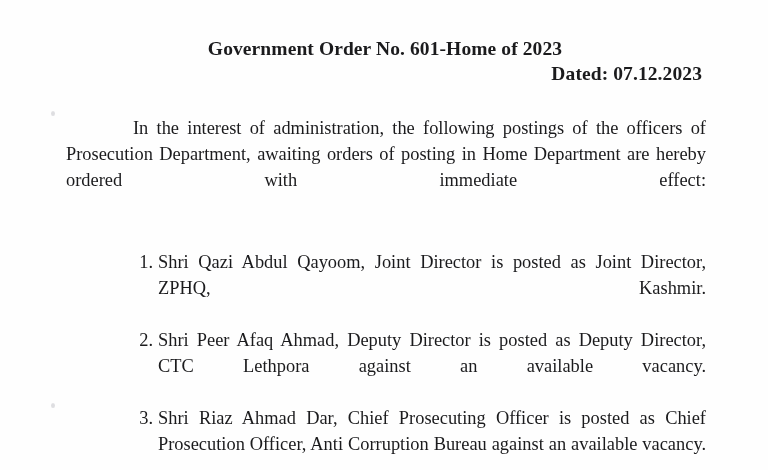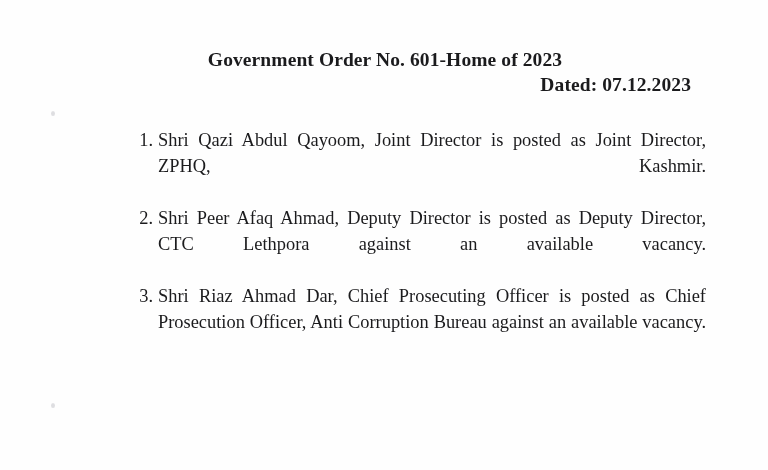--- a/index.html
+++ b/index.html
@@ -42,21 +42,21 @@
     top: 0;
     width: 640px;
   }
 
   .heading {
     text-align: center;
     font-weight: bold;
     font-size: 19.5px;
     line-height: 25px;
     letter-spacing: .1px;
-    margin: 15px;
+    margin: 4px;
     padding-top: 32px;
   }
   .heading-line-1 {
     display: block;
     padding-right: 2px;
   }
   .heading-line-2 {
     display: block;
     padding-left: 42px;
     text-align: right;
@@ -113,20 +113,21 @@
   <div class="speck speck-a"></div>
   <div class="speck speck-b"></div>
 
   <div class="content">
 
     <div class="heading">
       <span class="heading-line-1">Government Order No. 601-Home of 2023</span>
       <span class="heading-line-2">Dated: 07.12.2023</span>
     </div>
 
+    <p class="para para-intro">In the interest of administration, the following postings of the officers of Prosecution Department, awaiting orders of posting in Home Department are hereby ordered with immediate effect:</p>
 
     <ol class="order-list">
       <li class="order-item">
         <span class="order-num">1.</span>
         <span class="txt">Shri Qazi Abdul Qayoom, Joint Director is posted as Joint Director, ZPHQ, Kashmir.</span>
       </li>
       <li class="order-item">
         <span class="order-num">2.</span>
         <span class="txt">Shri Peer Afaq Ahmad, Deputy Director is posted as Deputy Director, CTC Lethpora against an available vacancy.</span>
       </li>

